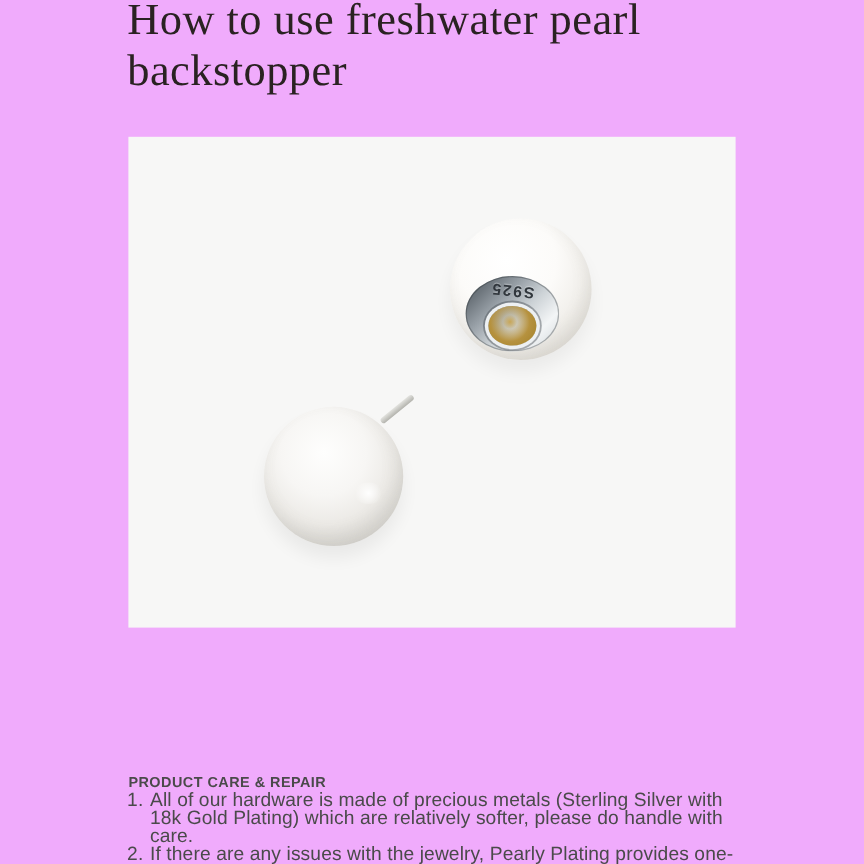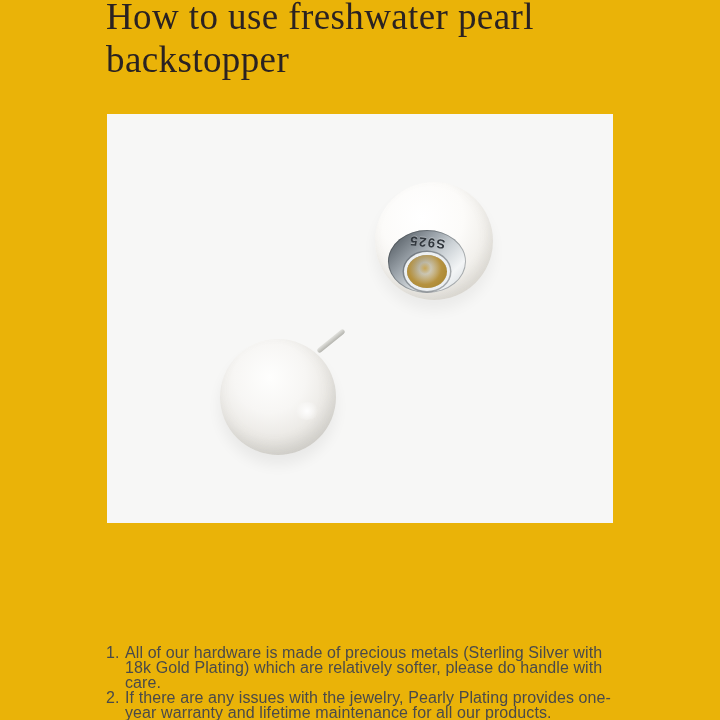--- a/index.html
+++ b/index.html
@@ -1,20 +1,20 @@
 <!DOCTYPE html>
 <html><head>
 <meta charset="utf-8">
 <style>
   html, body { margin: 0; padding: 0; background: #ffffff; }
   .page {
     position: relative;
     width: 720px;
     height: 720px;
-    background: #eab308;
+    background: #f0abfc;
     overflow: hidden;
     font-family: "Liberation Sans", sans-serif;
   }
 
   
   .heading {
     position: absolute;
     left: 106px;
     top: -5px;
     width: 520px;
@@ -172,19 +172,20 @@
     <div class="earring-post"></div>
 
     <div class="pearl pearl-stud">
       <div class="sheen"></div>
     </div>
 
   </div>
 
 
   <div class="care">
+    <p class="care-title">PRODUCT CARE &amp; REPAIR</p>
     <ol class="care-list">
       <li>All of our hardware is made of precious metals (Sterling Silver with 18k Gold Plating) which are relatively softer, please do handle with care.</li>
       <li>If there are any issues with the jewelry, Pearly Plating provides one-year warranty and lifetime maintenance for all our products.</li>
     </ol>
   </div>
 
 </div>
 
 </body></html>

